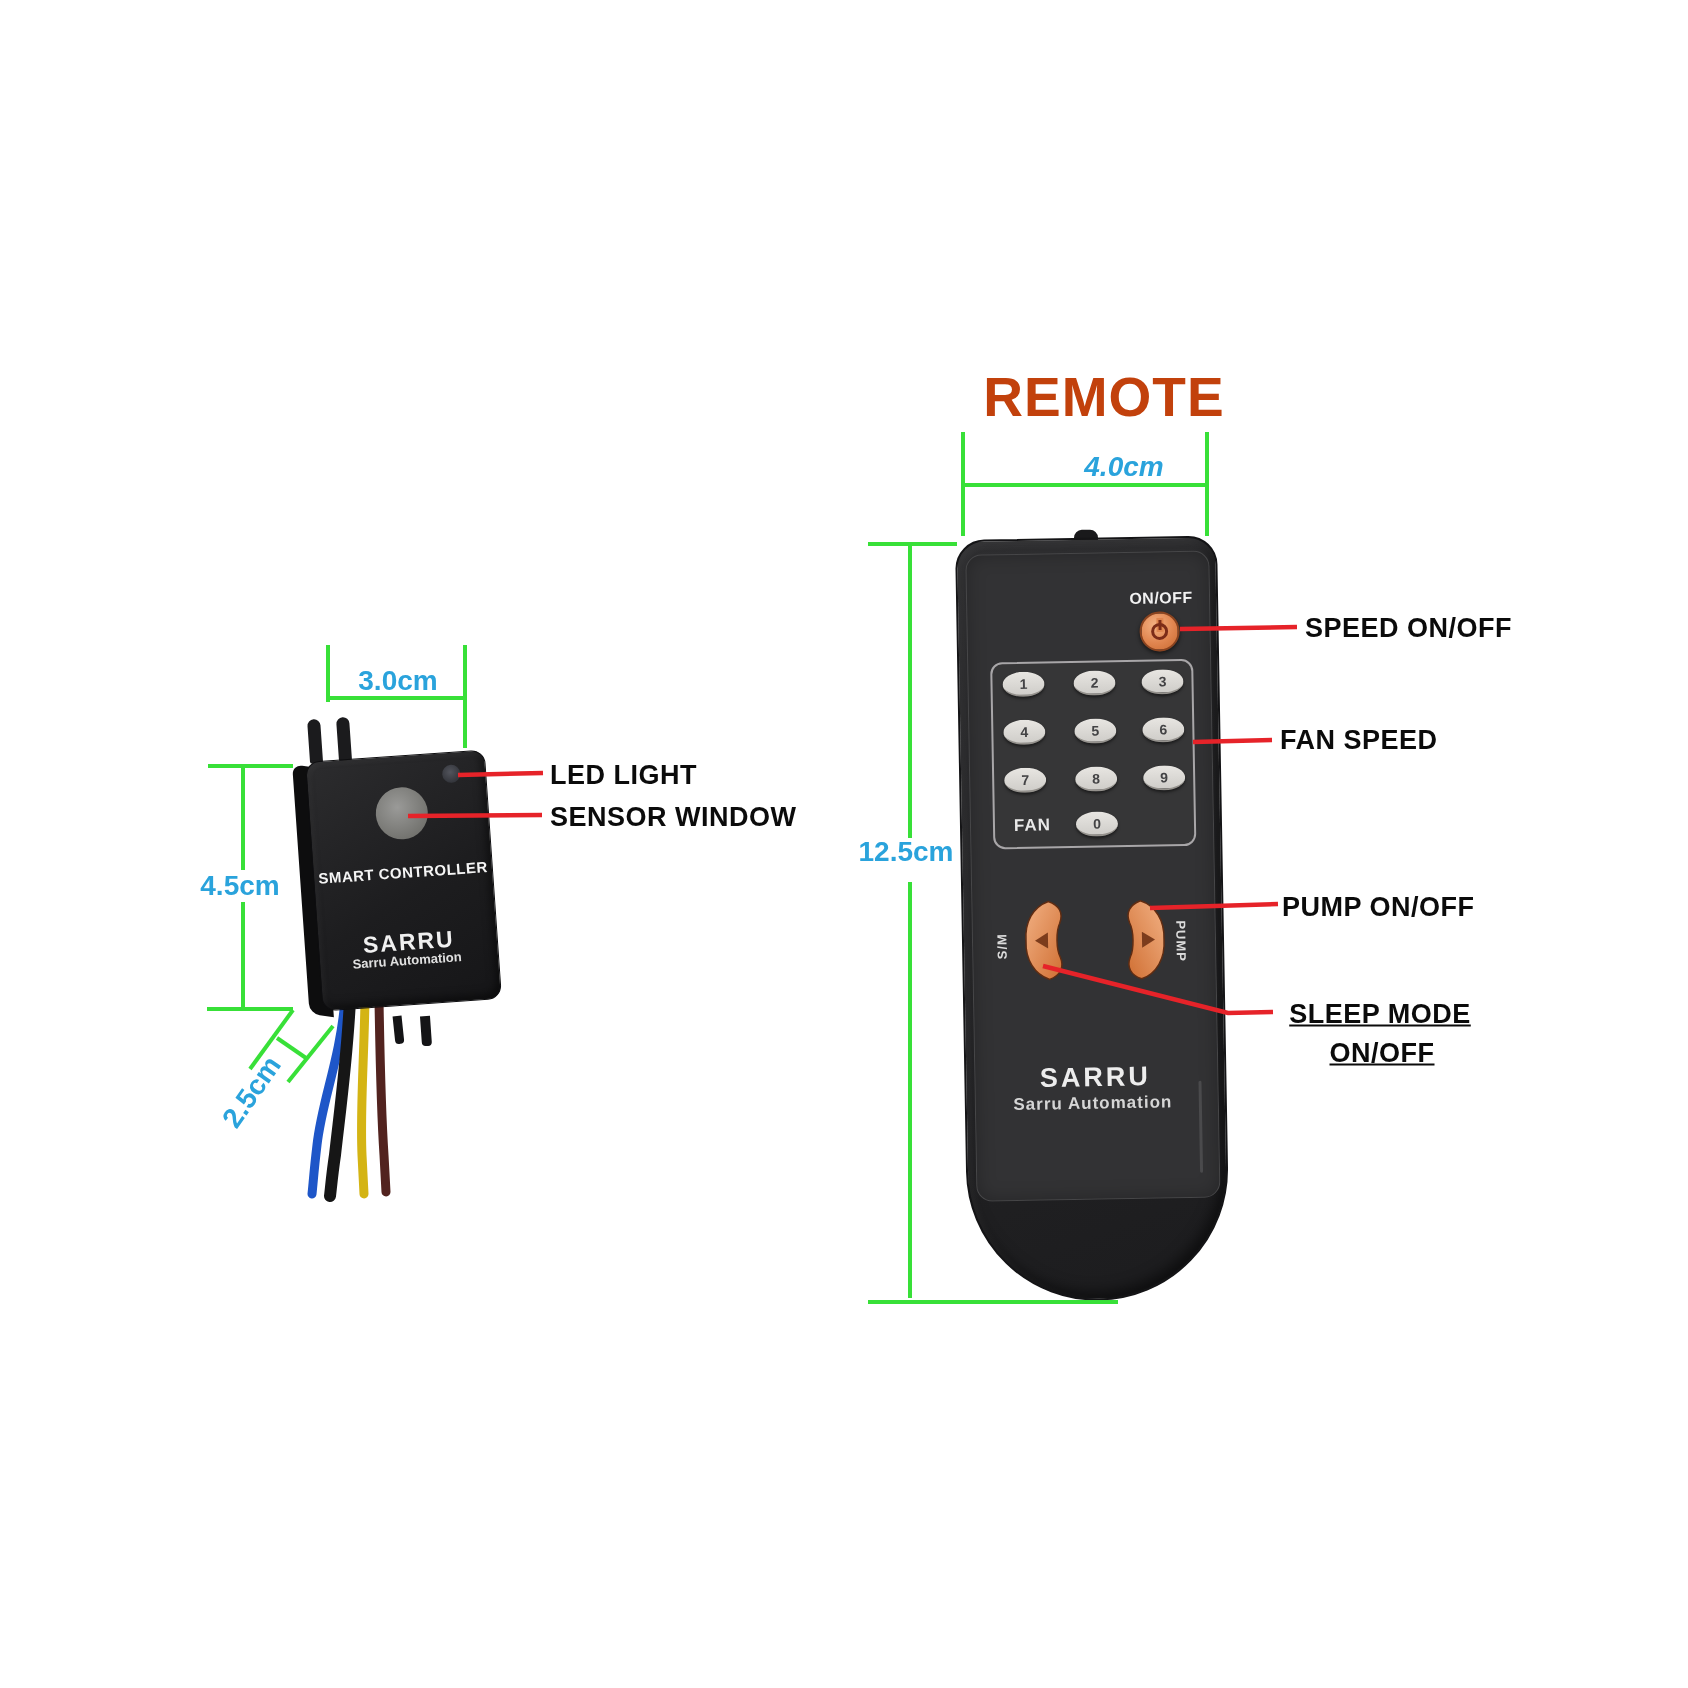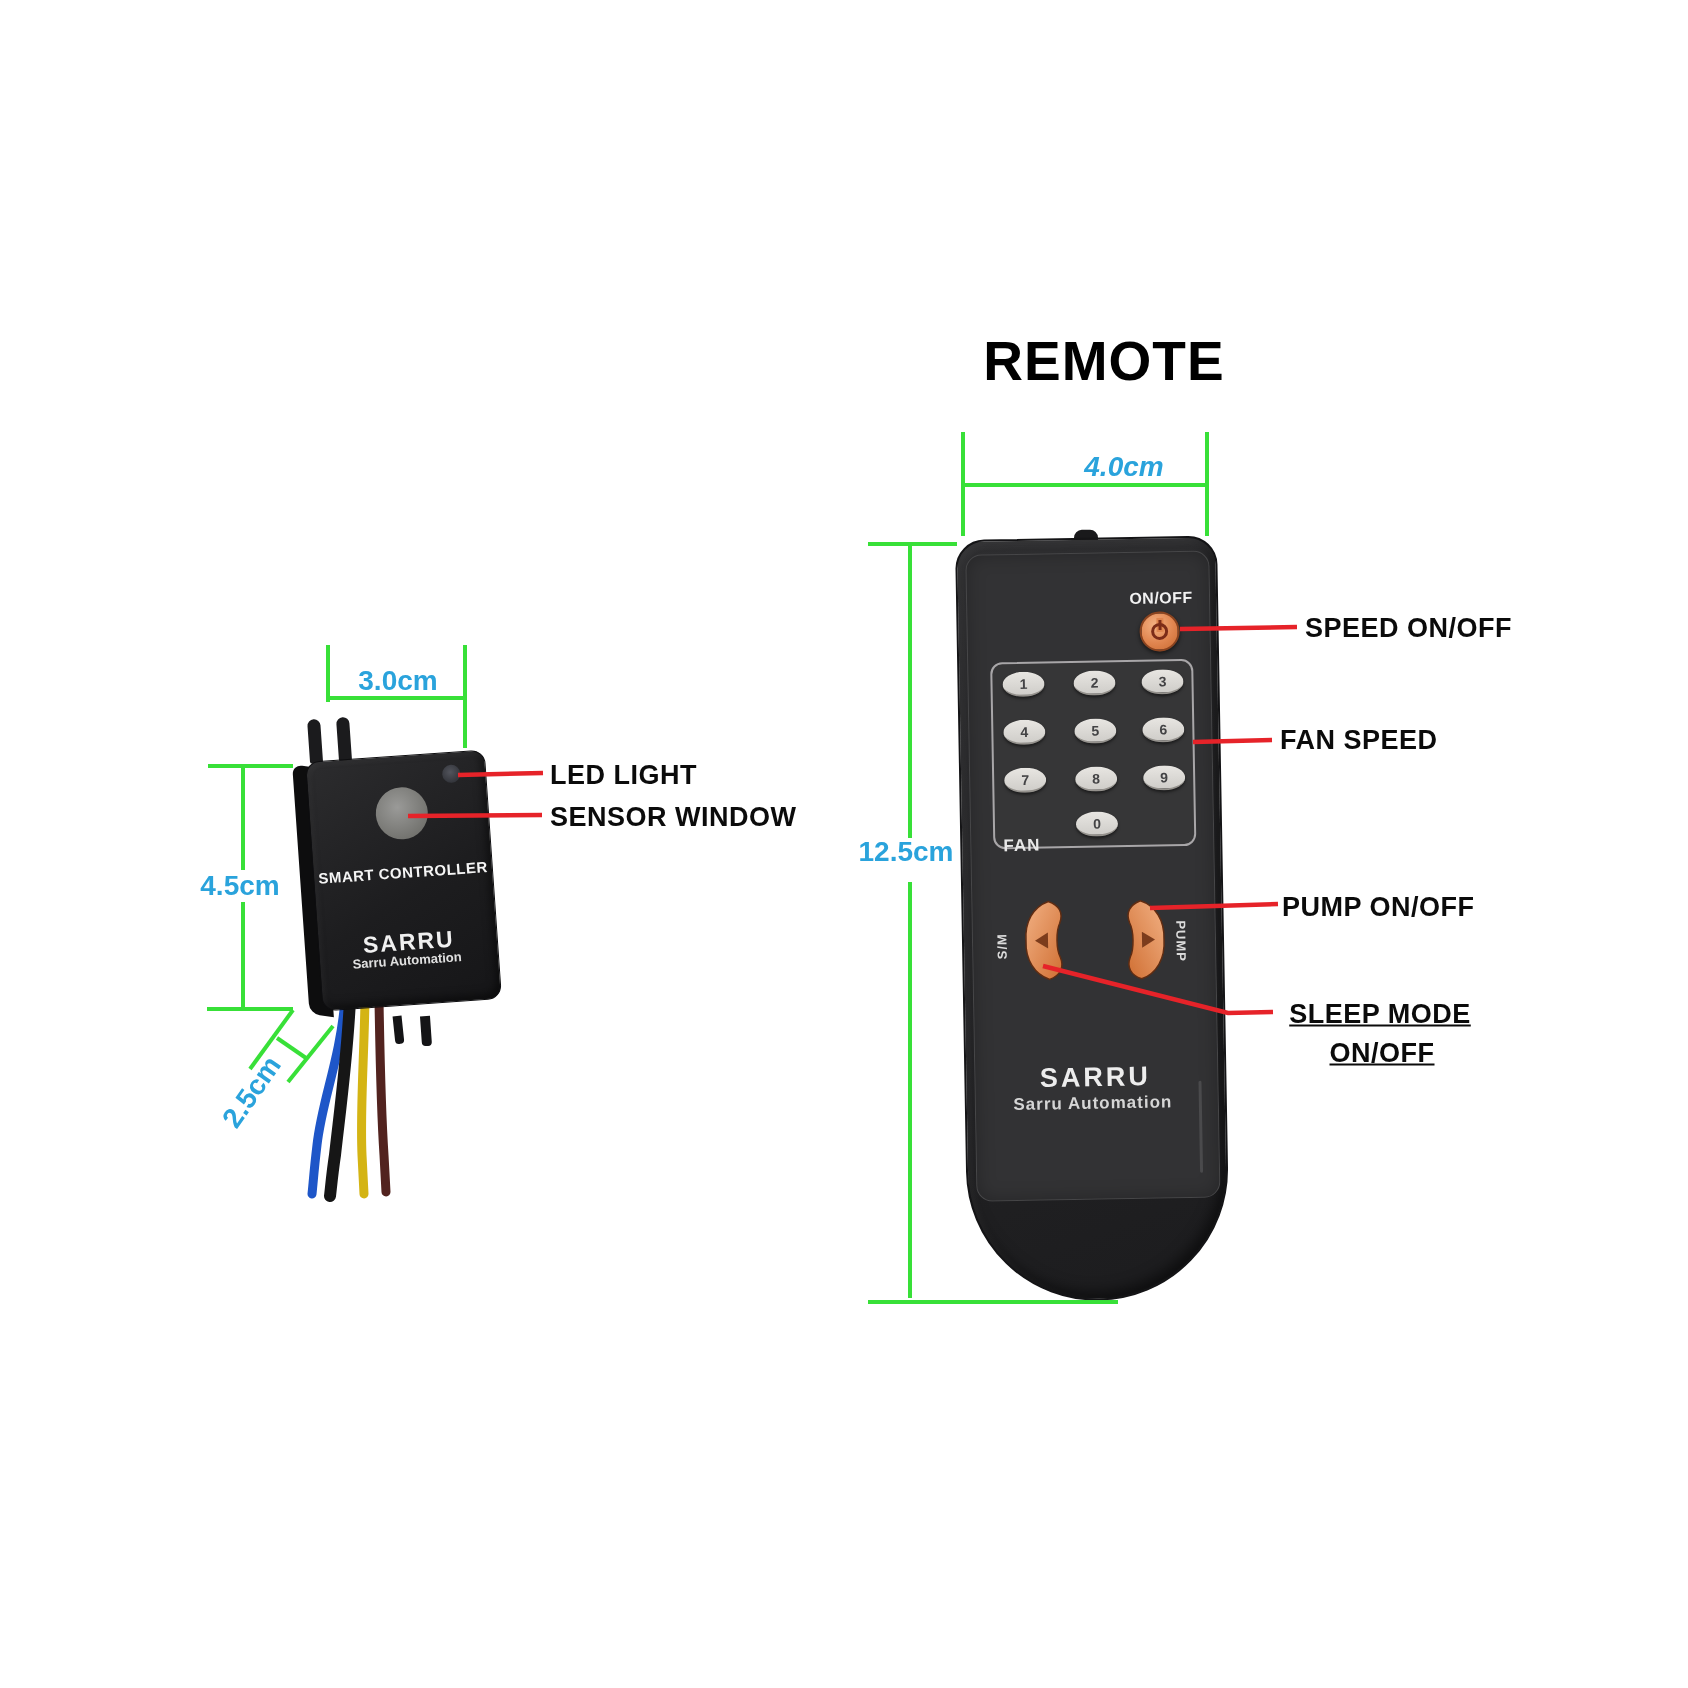--- a/index.html
+++ b/index.html
@@ -1,21 +1,21 @@
 <!DOCTYPE html>
 <html><head>
 <meta charset="utf-8">
 <style>
   html,body{margin:0;padding:0;background:#fff;}
   #canvas{position:relative;width:1688px;height:1688px;background:#fff;overflow:hidden;
           font-family:"Liberation Sans", sans-serif;}
   .abs{position:absolute;}
   .ctr{transform:translate(-50%,-50%);}
   
-  .big-title{font-size:55px;font-weight:800;color:#000000;letter-spacing:1px;white-space:nowrap;}
+  .big-title{font-size:55px;font-weight:800;color:#c2410c;letter-spacing:1px;white-space:nowrap;margin-top:36px;}
   .dim-label{font-size:28px;font-weight:800;color:#2aa3dc;white-space:nowrap;}
   .anno-label{font-size:27px;font-weight:800;color:#0b0b0b;letter-spacing:.5px;white-space:nowrap;}
   
   svg.overlay{position:absolute;left:0;top:0;pointer-events:none;}
   
   #remote{left:955px;top:540px;width:262px;height:763px;transform:rotate(-1deg);
           transform-origin:top left;}
   .remote-body{position:absolute;inset:0;background:linear-gradient(160deg,#2e2e30,#222224 60%,#1c1c1e);
           border:2px solid #141416;border-radius:30px 30px 135px 135px;box-sizing:border-box;
           box-shadow:inset 3px 3px 8px rgba(255,255,255,.07), inset -4px -6px 14px rgba(0,0,0,.55);}
@@ -34,22 +34,22 @@
   .pwr{position:absolute;left:50%;top:50%;width:17px;height:17px;transform:translate(-50%,-50%);}
   .pwr-ring{position:absolute;inset:0;border:3px solid #7c2c18;border-radius:50%;box-sizing:border-box;}
   .pwr-bar{position:absolute;left:50%;top:-3px;width:3px;height:10px;background:#7c2c18;
           transform:translateX(-50%);box-shadow:0 0 0 2px #e0854f;}
   .keypad{position:absolute;left:33px;top:123px;width:199px;height:183px;border:2px solid #a8a6a8;
           border-radius:12px;background:rgba(255,255,255,.02);}
   .key{position:absolute;width:42px;height:25px;border-radius:50%;
           background:linear-gradient(180deg,#e8e6e2,#cfcdc9);border-bottom:2px solid #94918c;
           box-sizing:border-box;color:#434345;font-size:14px;font-weight:700;
           display:flex;align-items:center;justify-content:center;box-shadow:0 2px 3px rgba(0,0,0,.5);}
-  .fan-label{position:absolute;left:8px;top:152px;width:48px;text-align:left;color:#e8e8e8;
-          font-size:17px;font-weight:800;letter-spacing:1px;margin-top:20px;}
+  .fan-label{position:absolute;left:8px;top:152px;width:48px;text-align:right;color:#e8e8e8;
+          font-size:17px;font-weight:800;letter-spacing:1px;}
   .rocker{position:absolute;width:46px;height:84px;}
   .sm-text{position:absolute;left:40px;top:407px;transform:translate(-50%,-50%) rotate(-90deg);
           color:#dcdcdc;font-size:13px;font-weight:700;letter-spacing:1px;}
   .pump-text{position:absolute;left:219px;top:405px;transform:translate(-50%,-50%) rotate(90deg);
           color:#dcdcdc;font-size:13px;font-weight:700;letter-spacing:1px;}
   .remote-brand{position:absolute;left:131px;top:540px;transform:translate(-50%,-50%);
           color:#ededed;font-size:27px;font-weight:800;letter-spacing:3px;}
   .remote-brand-sub{position:absolute;left:128px;top:566px;transform:translate(-50%,-50%);
           color:#d6d6d6;font-size:17px;font-weight:700;letter-spacing:1px;white-space:nowrap;}
   

